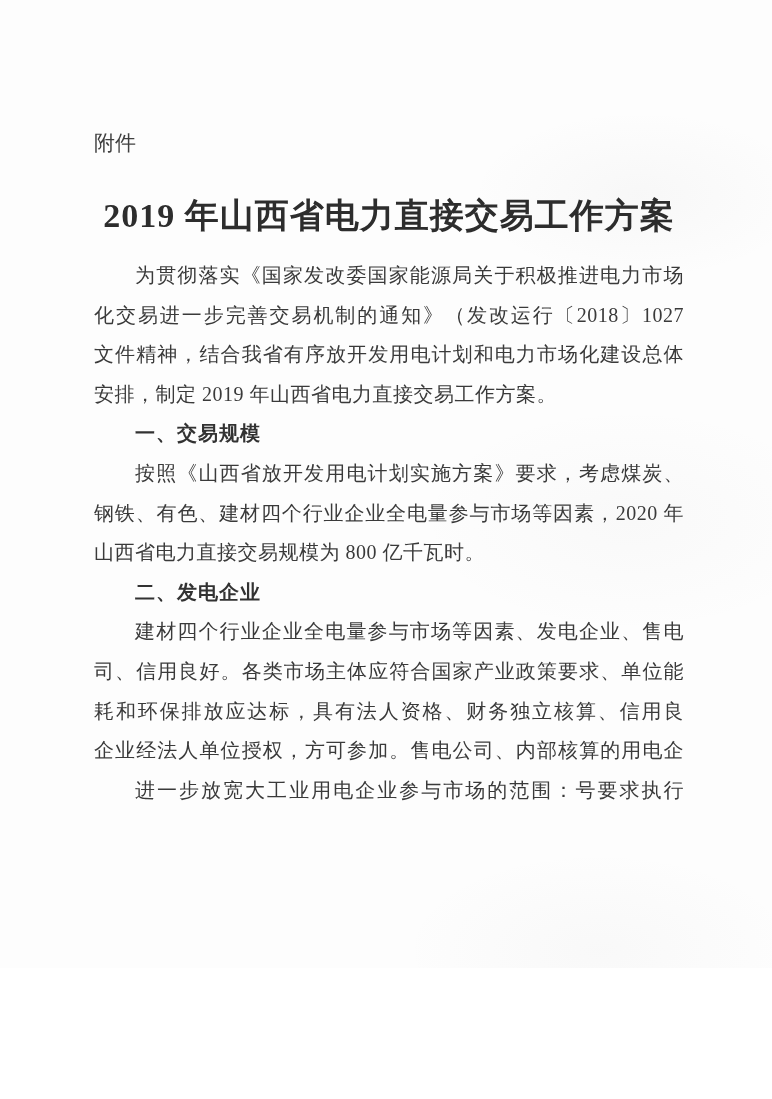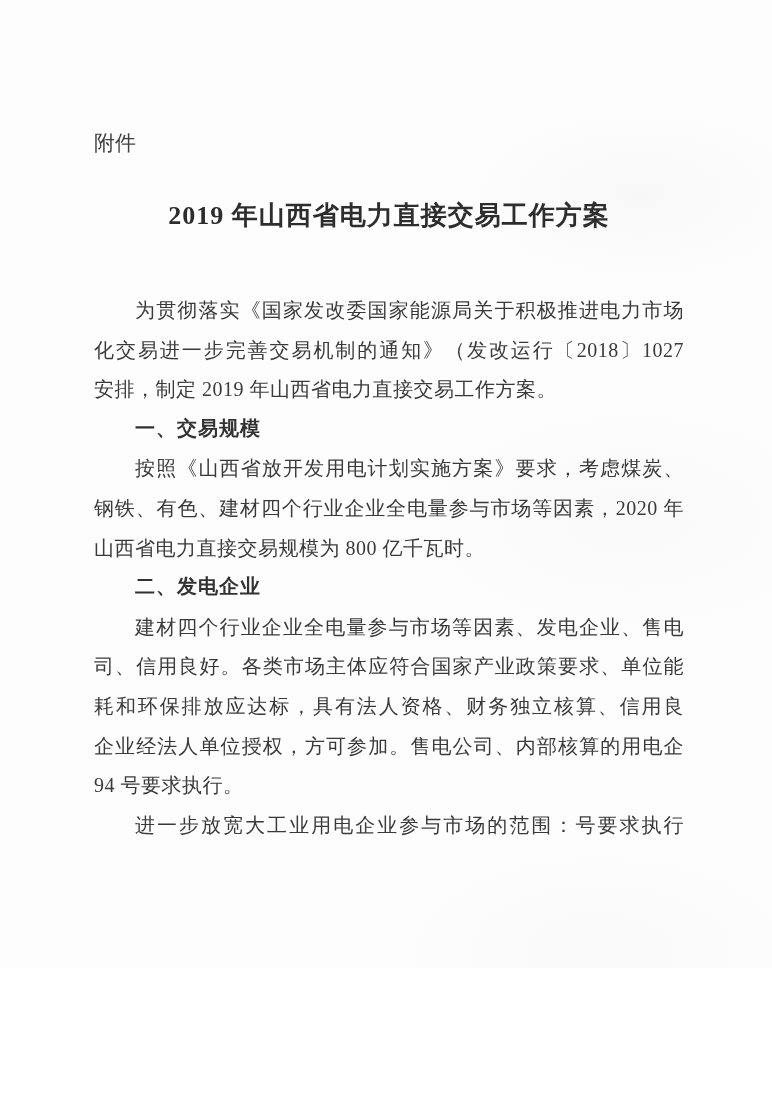--- a/index.html
+++ b/index.html
@@ -25,46 +25,46 @@
     margin: 128px 0 0 94px;
     font-size: 21px;
     line-height: 30px;
     font-family: "Liberation Sans", "DejaVu Sans", sans-serif;
     color: #3f3f3f;
   }
   .doc-title {
     margin-top: 38px;
     padding: 0 88px 0 94px;
     text-align: center;
-    font-size: 26px;
+    font-size: 34px;
     line-height: 40px;
     font-weight: bold;
     letter-spacing: 1px;
     color: #2d2d2d;
   }
   .doc-body {
-    margin: 55px 88px 0 94px;
+    margin: 20px 88px 0 94px;
   }
   .line {
     font-size: 20px;
     line-height: 39.6px;
     height: 39.6px;
     overflow: hidden;
     color: #3a3a3a;
     letter-spacing: 0.5px;
   }
   .line.indent {
     padding-left: 41px;
   }
   .line.fill {
     text-align: justify;
     text-align-last: justify;
   }
   .line.heading {
-    font-family: Liberation Mono, monospace;
+    font-family: Liberation Serif, serif;
     font-weight: bold;
     color: #323232;
     padding-left: 41px;
     letter-spacing: 1px;
   }
   .page-number {
     position: absolute;
     top: 986px;
     right: 96px;
     font-size: 17px;
@@ -77,29 +77,29 @@
 
 <div class="page">
 
   <div class="attachment">附件</div>
 
   <div class="doc-title">2019 年山西省电力直接交易工作方案</div>
 
   <div class="doc-body">
     <div class="line indent fill">为贯彻落实《国家发改委国家能源局关于积极推进电力市场</div>
     <div class="line fill">化交易进一步完善交易机制的通知》（发改运行〔2018〕1027 号）</div>
+    <div class="line fill">文件精神，结合我省有序放开发用电计划和电力市场化建设总体</div>
     <div class="line">安排，制定 2019 年山西省电力直接交易工作方案。</div>
     <div class="line heading">一、交易规模</div>
     <div class="line indent fill">按照《山西省放开发用电计划实施方案》要求，考虑煤炭、</div>
     <div class="line fill">钢铁、有色、建材四个行业企业全电量参与市场等因素，2020 年</div>
     <div class="line">山西省电力直接交易规模为 800 亿千瓦时。</div>
     <div class="line heading">二、发电企业</div>
     <div class="line indent fill">建材四个行业企业全电量参与市场等因素、发电企业、售电公</div>
     <div class="line fill">司、信用良好。各类市场主体应符合国家产业政策要求、单位能</div>
     <div class="line fill">耗和环保排放应达标，具有法人资格、财务独立核算、信用良好、</div>
     <div class="line fill">企业经法人单位授权，方可参加。售电公司、内部核算的用电企业</div>
-    <div class="line">94 号要求执行。</div>
     <div class="line indent fill">进一步放宽大工业用电企业参与市场的范围：号要求执行</div>
   </div>
 
   <div class="page-number">— 3 —</div>
 
 </div>
 
 </body></html>

